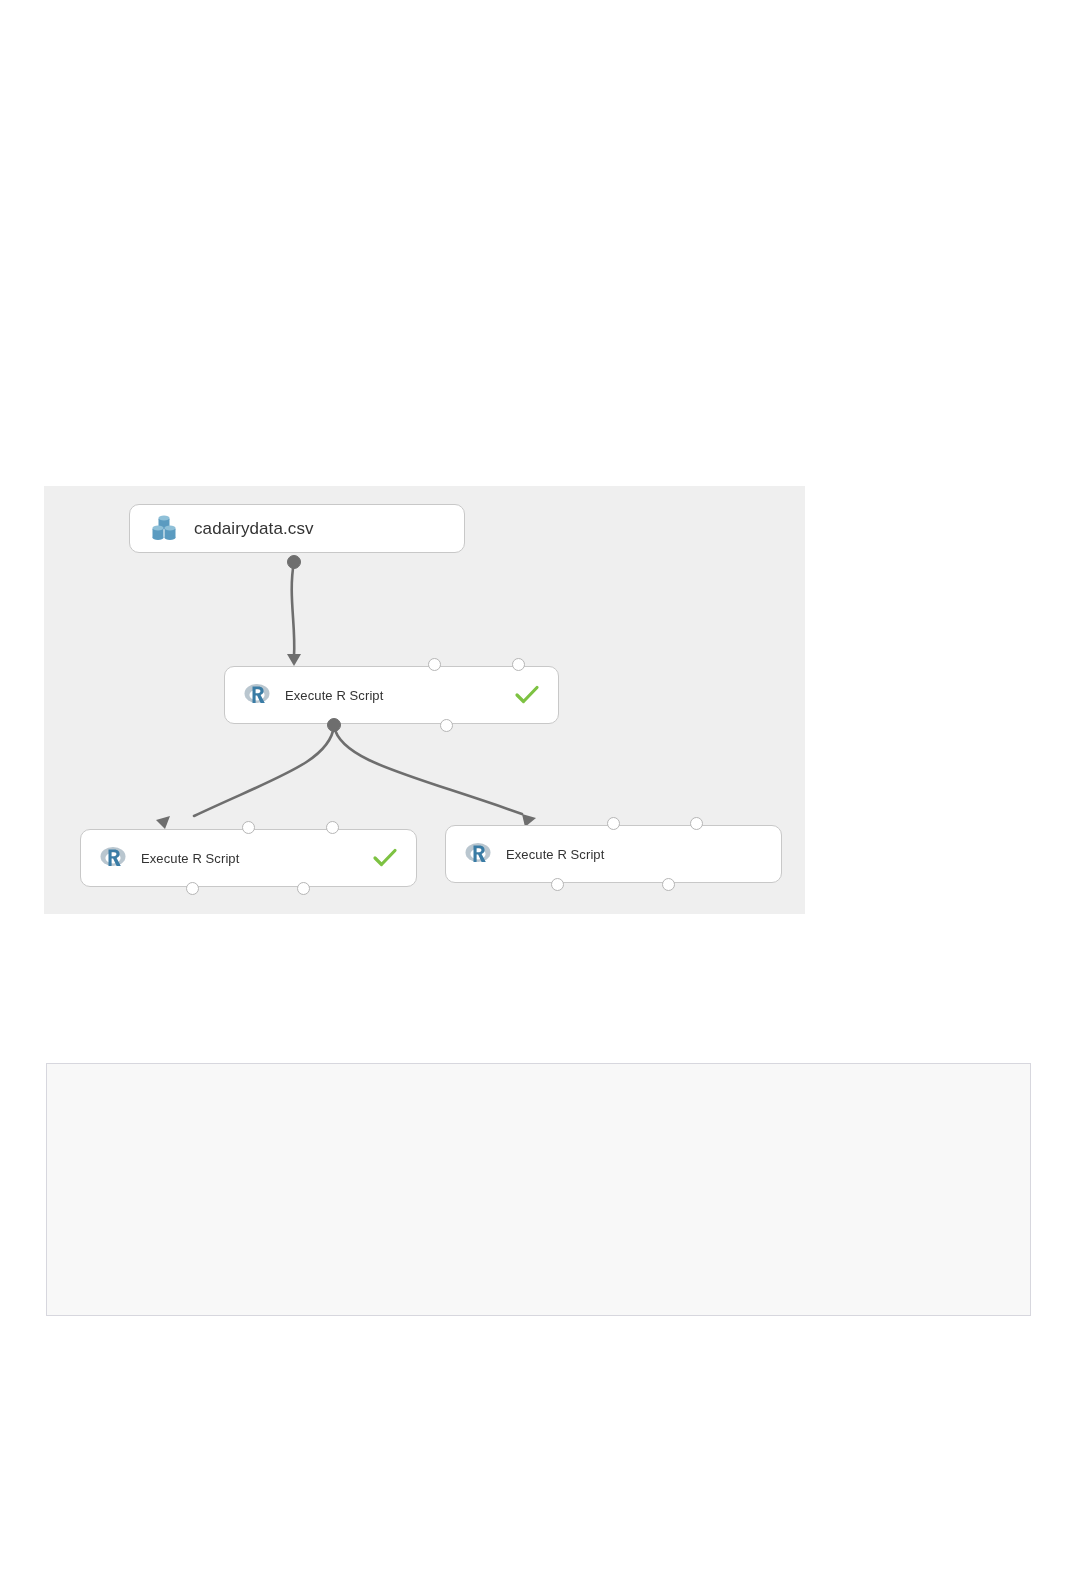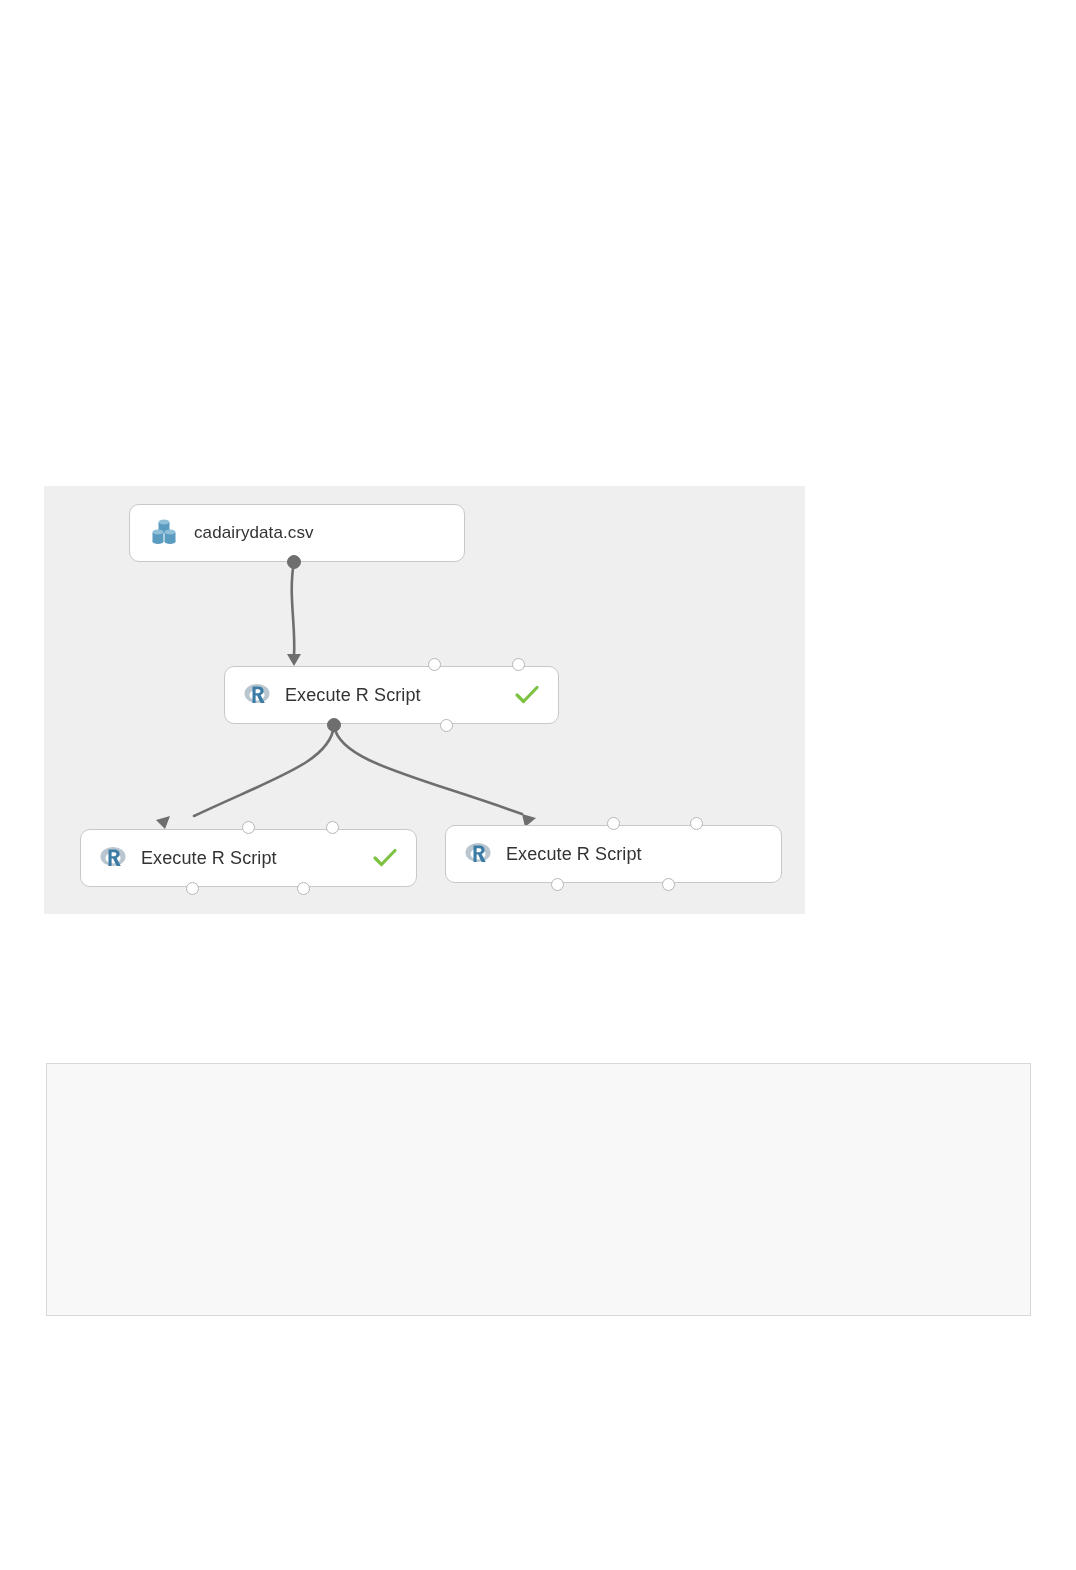--- a/index.html
+++ b/index.html
@@ -50,39 +50,39 @@
     box-shadow: 0 0 0 0 rgba(0,0,0,0);
   }
   .node-icon {
     flex: 0 0 auto;
     display: flex;
     align-items: center;
     justify-content: center;
   }
   .node-label {
     flex: 1 1 auto;
-    font-size: 18px;
+    font-size: 13px;
     color: #333333;
     letter-spacing: 0.1px;
     white-space: nowrap;
   }
   .node-status {
     flex: 0 0 auto;
     display: flex;
     align-items: center;
     justify-content: center;
     margin-right: 18px;
   }
 
   
   #node-dataset {
     left: 85px;   
     top: 18px;    
     width: 336px;
-    height: 58px;
+    height: 49px;
     padding-left: 14px;
   }
   #node-dataset .node-icon { width: 40px; height: 40px; margin-right: 10px; }
   #node-dataset .node-label { font-size: 17px; }
 
   #node-r-1 {
     left: 180px;  
     top: 180px;   
     width: 335px;
     height: 58px;

